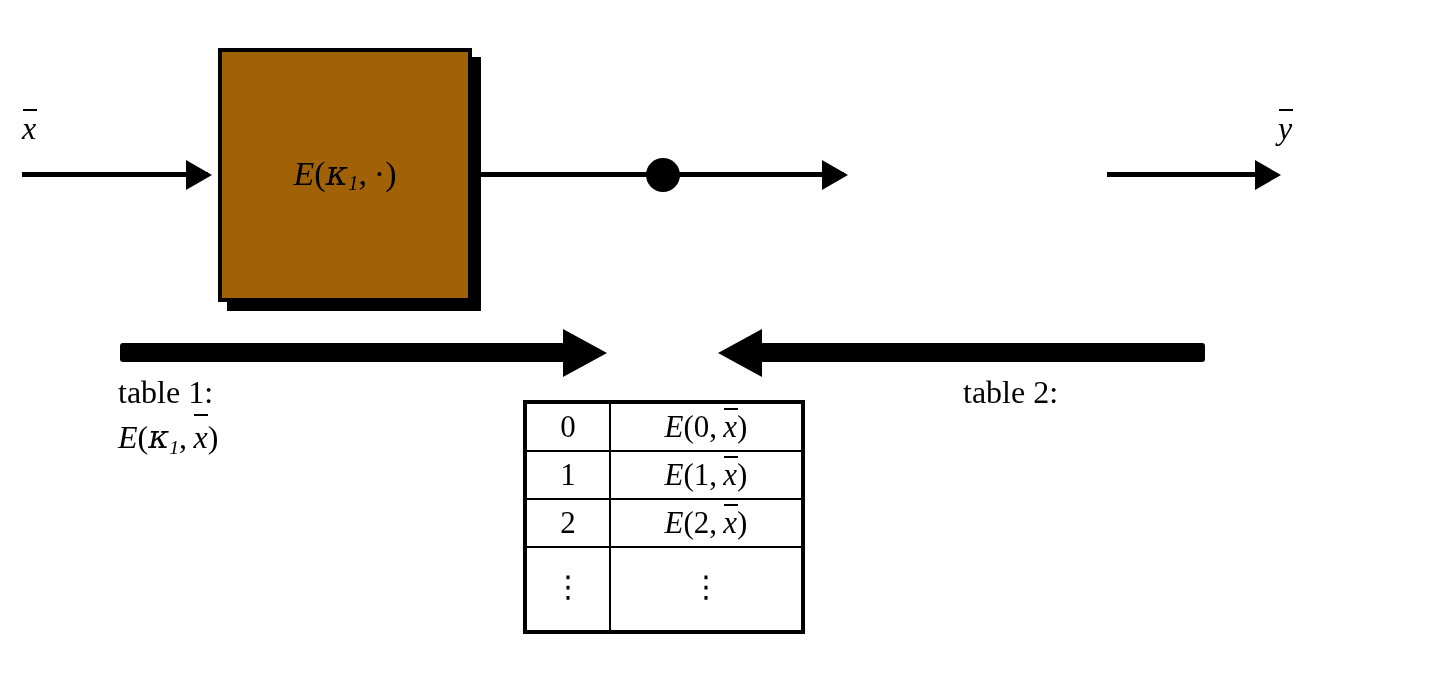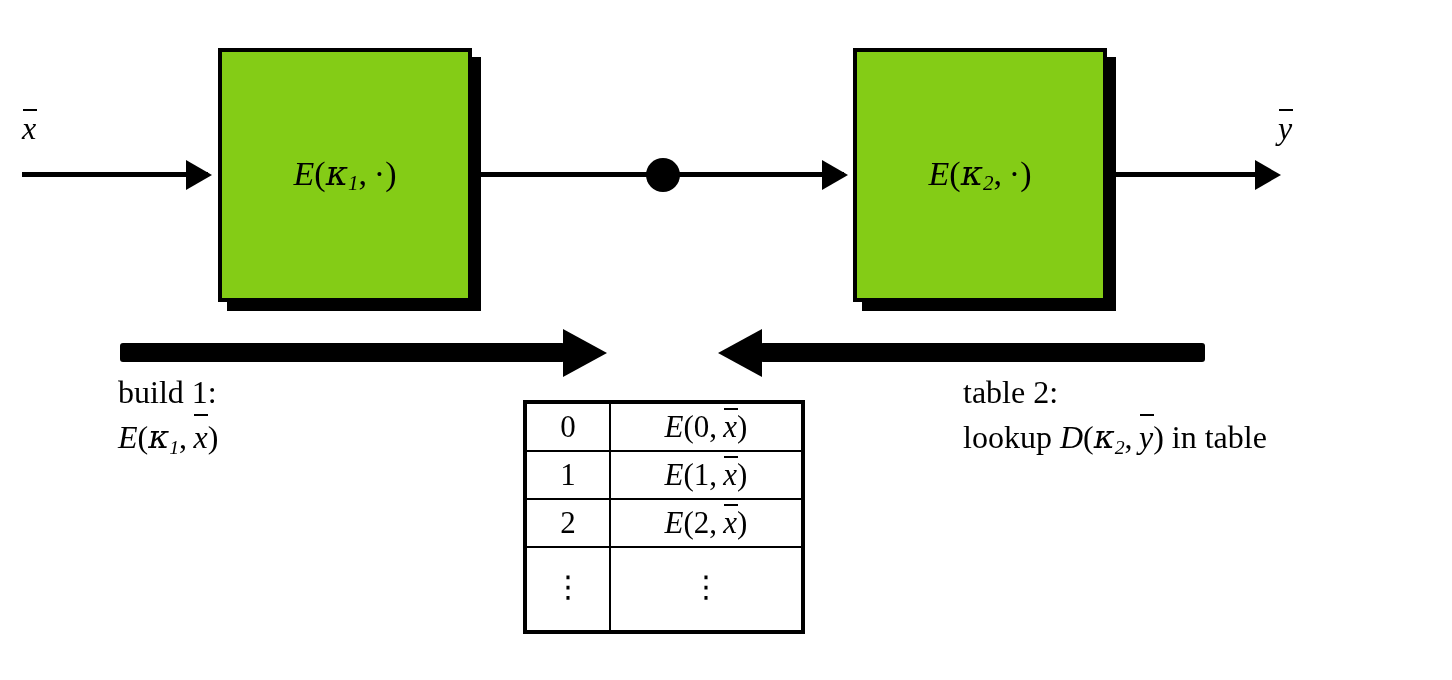--- a/index.html
+++ b/index.html
@@ -14,21 +14,21 @@
     background: #ffffff;
     overflow: hidden;
     font-family: "Liberation Serif", "DejaVu Serif", serif;
     color: #000000;
   }
 
   
   .cipher-box {
     position: absolute;
     box-sizing: border-box;
-    background: #84cc16;
+    background: #a16207;
     border: 4px solid #000000;
     box-shadow: 9px 9px 0 0 #000000;
   }
   .cipher-box .box-label {
     position: absolute;
     left: 0;
     right: 0;
     top: 50%;
     transform: translateY(-50%);
     text-align: center;
@@ -174,50 +174,42 @@
   <div class="cipher-box" id="box-1" style="left:218px; top:48px; width:254px; height:254px;">
     <div class="box-label">
       <span class="mi">E</span><span class="mu">(</span><span class="kap">𝜅</span><span class="sub">1</span><span class="mu">, ·)</span>
     </div>
   </div>
 
   <div class="wire" style="left:472px; top:172px; width:372px;"></div>
   <div class="node-dot" style="left:646px; top:158px;"></div>
   <div class="tri-right" style="left:822px; top:160px;"></div>
 
-  <div class="cipher-box" id="box-2" style="left:853px; top:48px; width:254px; height:254px;">
-    <div class="box-label">
-      <span class="mi">E</span><span class="mu">(</span><span class="kap">𝜅</span><span class="sub">2</span><span class="mu">, ·)</span>
-    </div>
-  </div>
 
   <div class="wire" style="left:1107px; top:172px; width:150px;"></div>
   <div class="tri-right" style="left:1255px; top:160px;"></div>
   <div class="io-label" style="left:1278px; top:110px;">
     <span class="ovl">y</span>
   </div>
 
   <div class="thick-bar" style="left:120px; top:343px; width:445px;"></div>
   <div class="thick-head-right" style="left:563px; top:329px;"></div>
 
   <div class="thick-head-left" style="left:718px; top:329px;"></div>
   <div class="thick-bar" style="left:760px; top:343px; width:445px;"></div>
 
   <div class="caption" style="left:118px; top:370px;">
-    <div>build 1:</div>
+    <div>table 1:</div>
     <div>
       <span class="mi">E</span><span class="mu">(</span><span class="kap">𝜅</span><span class="sub">1</span><span class="mu">, </span><span class="ovl">x</span><span class="mu">)</span>
     </div>
   </div>
 
   <div class="caption" style="left:963px; top:370px;">
     <div>table 2:</div>
-    <div>
-      lookup <span class="mi">D</span><span class="mu">(</span><span class="kap">𝜅</span><span class="sub">2</span><span class="mu">, </span><span class="ovl">y</span><span class="mu">)</span> in table
-    </div>
   </div>
 
   <table id="lookup-table" style="left:523px; top:400px;">
     <tbody>
       <tr>
         <td class="c-key">0</td>
         <td class="c-val">
           <span class="mi">E</span><span class="mu">(0, </span><span class="ovl">x</span><span class="mu">)</span>
         </td>
       </tr>

